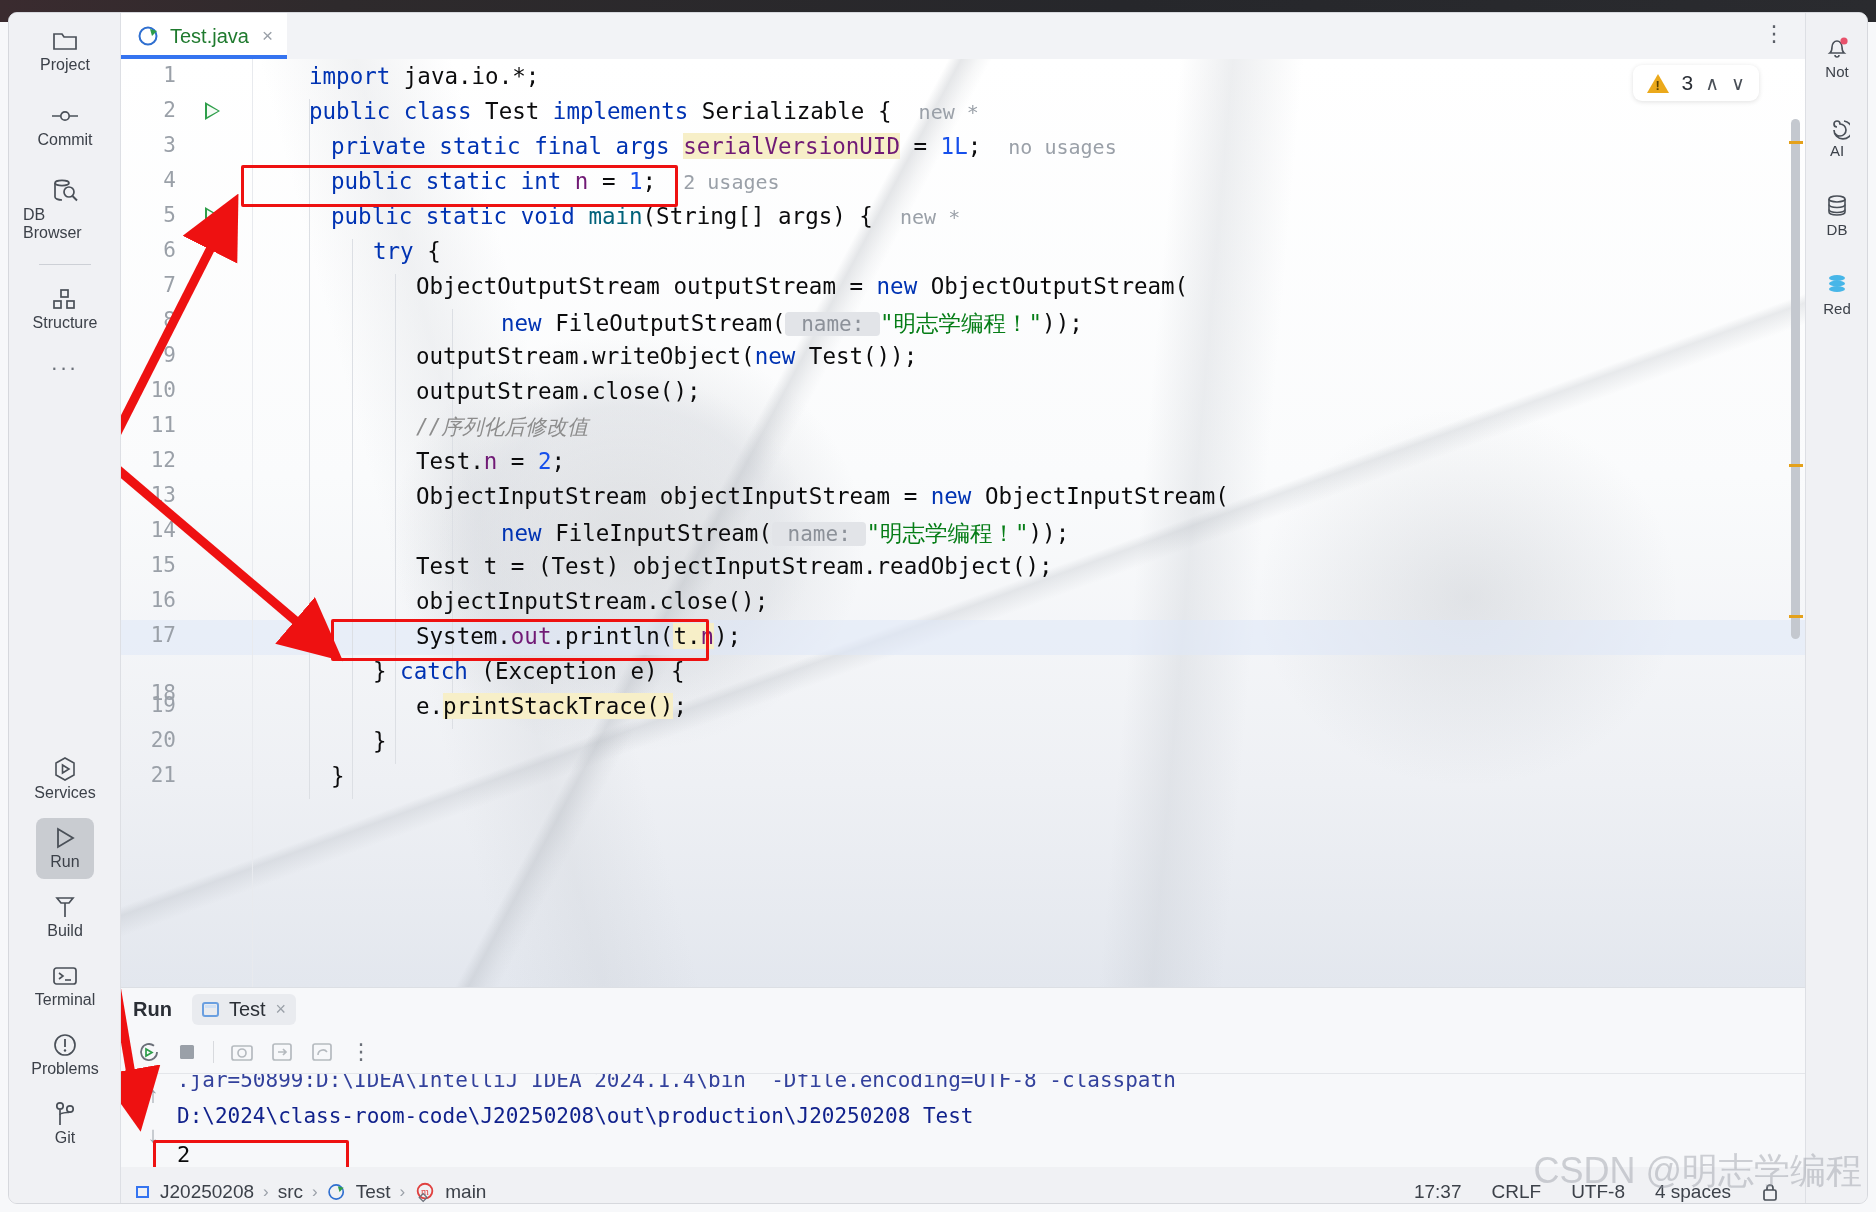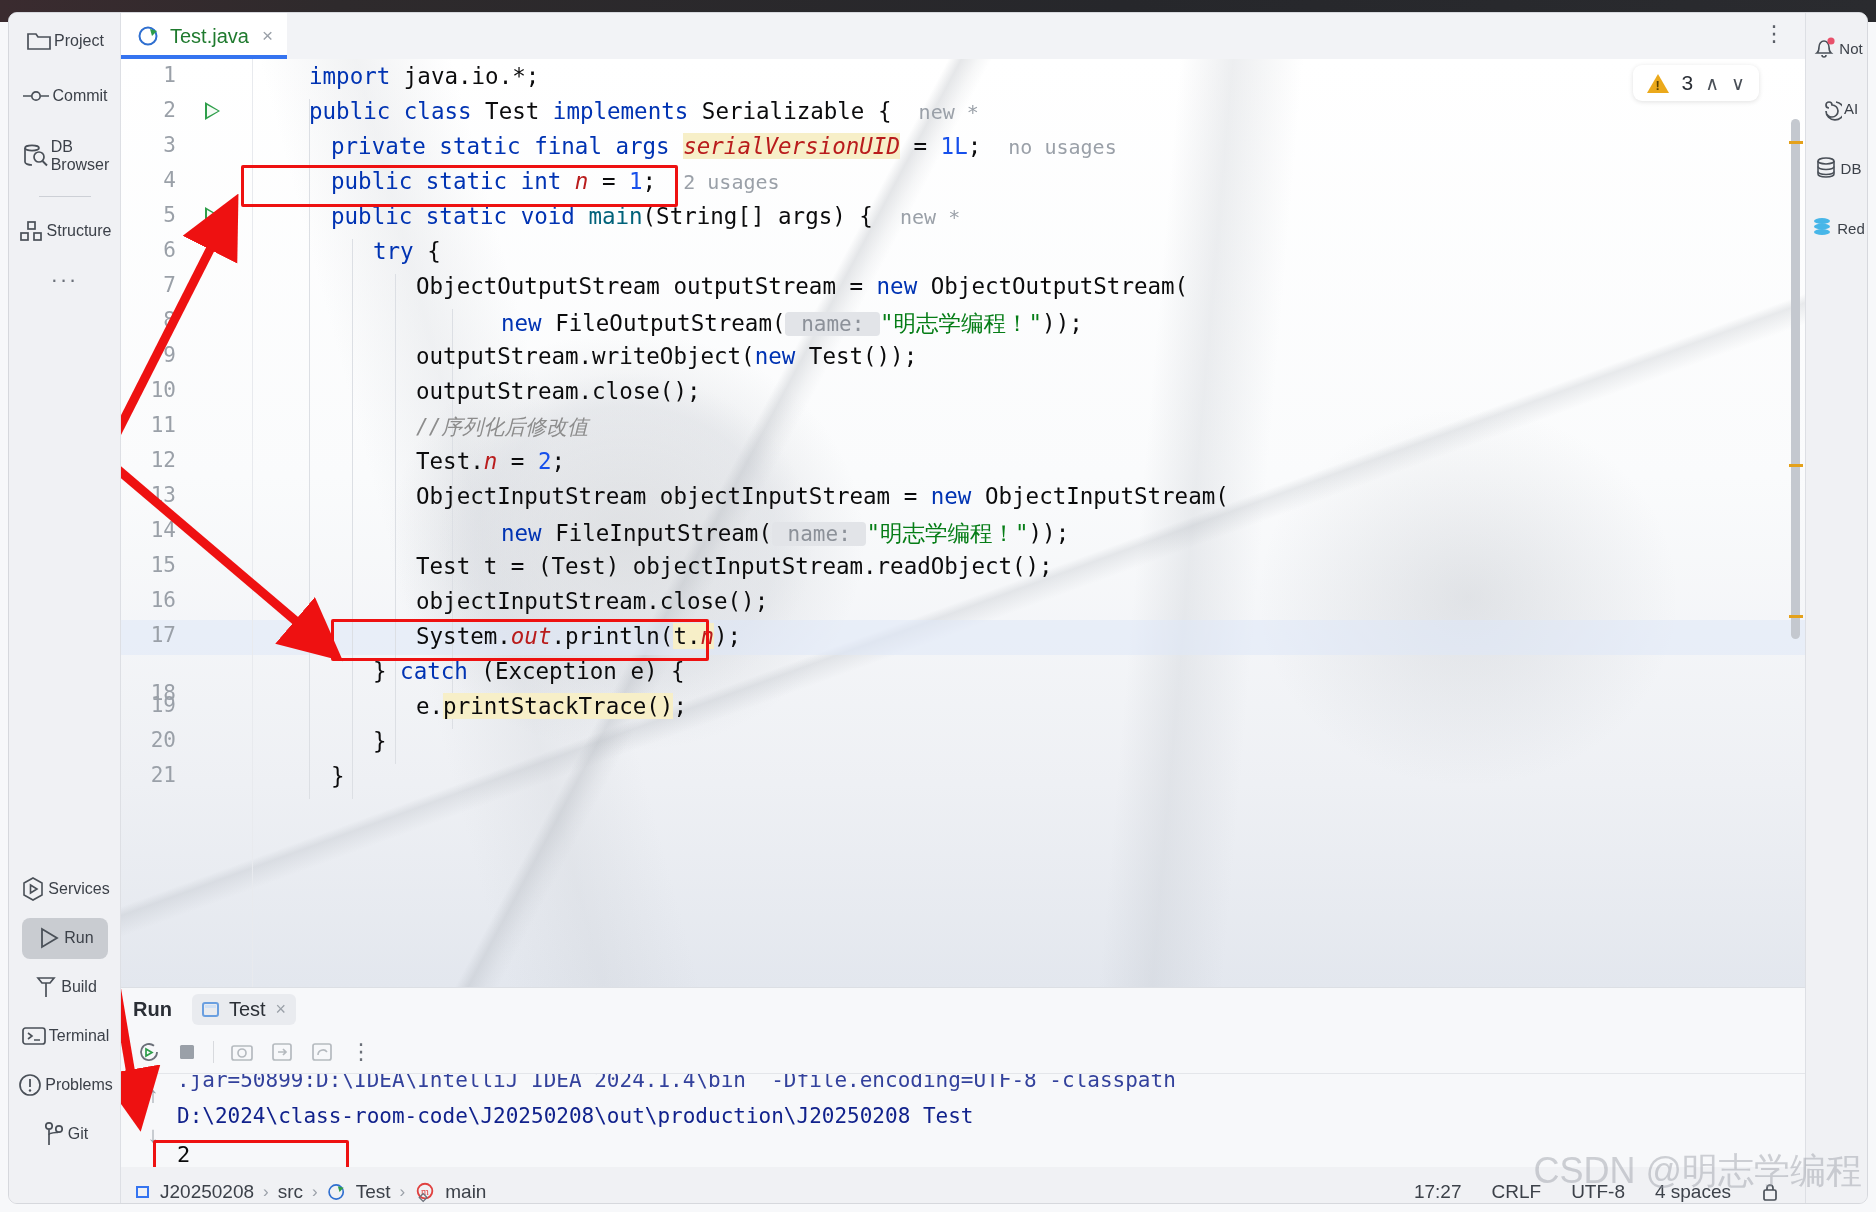--- a/index.html
+++ b/index.html
@@ -44,21 +44,21 @@
     gap: 4px;
     color: #3c4149;
     font-size: 16px;
     cursor: default;
   }
   .rail-item .ic { height: 26px; display:flex; align-items:center; justify-content:center; }
   .rail-item.selected .wrap {
     background: #c9ccd1; border-radius: 8px;
   }
   .rail-item .wrap {
-    display:flex; flex-direction: row; align-items:center; gap:2px;
+    display:flex; flex-direction: column; align-items:center; gap:2px;
     padding: 7px 14px 8px 14px;
   }
   .rail-sep { width: 52px; height: 1px; background: #cdd0d6; margin: 14px auto; }
   .rail-dots { text-align:center; color:#6b7079; font-size: 22px; letter-spacing: 3px; }
 
   
   .rail-right {
     position: absolute; right: 0; top: 0; width: 62px; height: 100%;
     background: #f0f1f4;
     border-left: 1px solid #dddfe4;
@@ -152,21 +152,21 @@
   }
   .cur-line-hl {
     position:absolute; left:0; right:0; height: 35px;
     background: rgba(222,232,248,.55);
   }
 
   
   .kw { color: #0033b3; }
   .num { color: #1750eb; }
   .str { color: #067d17; }
-  .fld { color: #b91c1c; font-style: italic; }
+  .fld { color: #701a75; }
   .mth { color: #00627a; }
   .cmt { color: #8c8c8c; font-style: italic; }
   .hint { color: #9aa0a8; font-style: normal; font-size: 20px; }
   .param-hint {
     color: #8c9199; background: #e2e4e8; border-radius: 4px;
     padding: 0 3px; font-size: 21px;
   }
   .hl-yellow { background: #f7efc8; }
 
   
@@ -689,21 +689,21 @@
             <svg width="22" height="22" viewBox="0 0 24 24">
               <circle cx="12" cy="11" r="8" fill="none" stroke="#e0403f" stroke-width="2"></circle>
               <text x="12" y="15" font-size="11" text-anchor="middle" fill="#e0403f" font-family="'Liberation Serif',serif">m</text>
               <rect x="7" y="15" width="6" height="6" transform="rotate(45 10 18)" fill="none" stroke="#6b7079" stroke-width="1.4"></rect>
             </svg>
           </span>
           <span>main</span>
         </div>
 
         <div class="status-right">
-          <span>17:27</span>
+          <span>17:37</span>
           <span>CRLF</span>
           <span>UTF-8</span>
           <span>4 spaces</span>
           <span>
             <svg width="18" height="20" viewBox="0 0 18 20">
               <rect x="3" y="8" width="12" height="10" rx="1.6" fill="none" stroke="#4a5058" stroke-width="1.7"></rect>
               <path d="M6 8V6a3 3 0 016 0v2" fill="none" stroke="#4a5058" stroke-width="1.7"></path>
             </svg>
           </span>
         </div>

